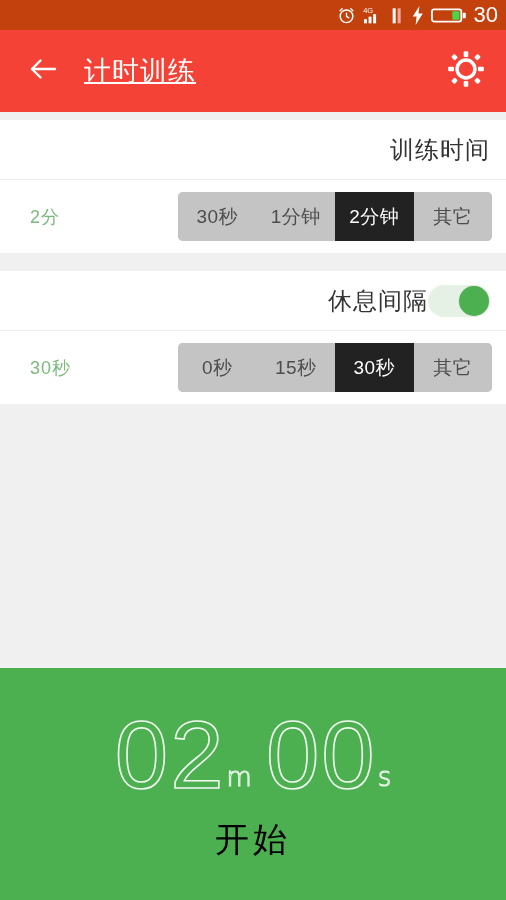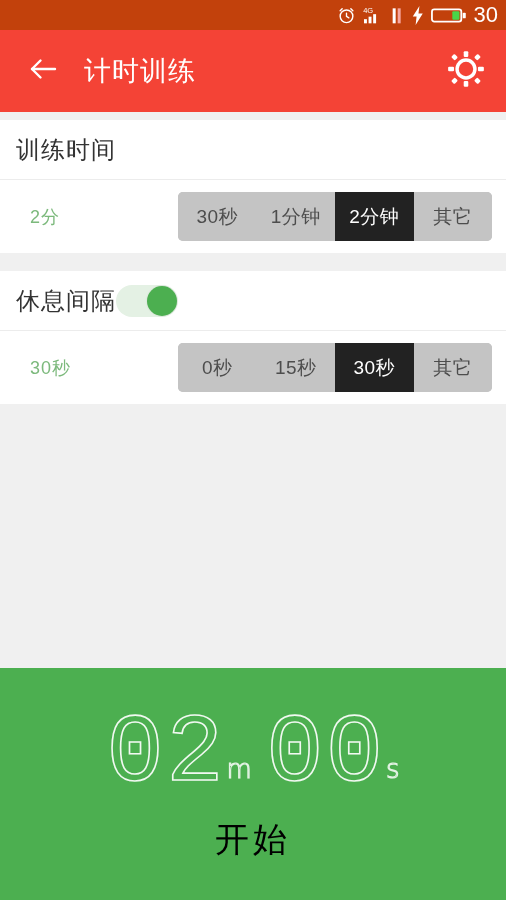--- a/index.html
+++ b/index.html
@@ -67,20 +67,21 @@
     align-items: center;
     justify-content: center;
     cursor: pointer;
   }
   .appbar-title {
     color: #ffffff;
     font-size: 27px;
     font-weight: normal;
     letter-spacing: 1px;
     margin-left: 10px;
+    text-decoration: underline;
   }
   .gear-btn {
     position: absolute;
     right: 14px;
     top: 50%;
     transform: translateY(-50%);
     width: 52px;
     height: 52px;
     display: flex;
     align-items: center;
@@ -99,21 +100,21 @@
 
   .gap { height: 18px; background: #f0f0f0; flex: 0 0 auto; }
   .gap-sm { height: 8px; background: #f0f0f0; flex: 0 0 auto; }
 
   .card { background: #ffffff; flex: 0 0 auto; }
 
   .card-head {
     height: 60px;
     display: flex;
     align-items: center;
-    justify-content: flex-start;
+    justify-content: flex-end;
     padding: 0 16px 0 16px;
     border-bottom: 1px solid #ececec;
   }
   .card-head-title {
     font-size: 24px;
     color: #333333;
     letter-spacing: 1px;
   }
 
   
@@ -190,21 +191,21 @@
     cursor: pointer;
   }
   .timer-line {
     display: flex;
     align-items: baseline;
     justify-content: center;
     color: #ffffff;
     margin-top: 4px;
   }
   .big-num {
-    font-family: Liberation Mono, monospace;
+    font-family: Liberation Sans, sans-serif;
     font-size: 96px;
     line-height: 0.95;
     font-weight: 100;
     color: transparent;
     -webkit-text-stroke: 1.6px rgba(255,255,255,0.92);
     letter-spacing: 2px;
   }
   .unit {
     font-family: "DejaVu Sans", sans-serif;
     font-size: 26px;

